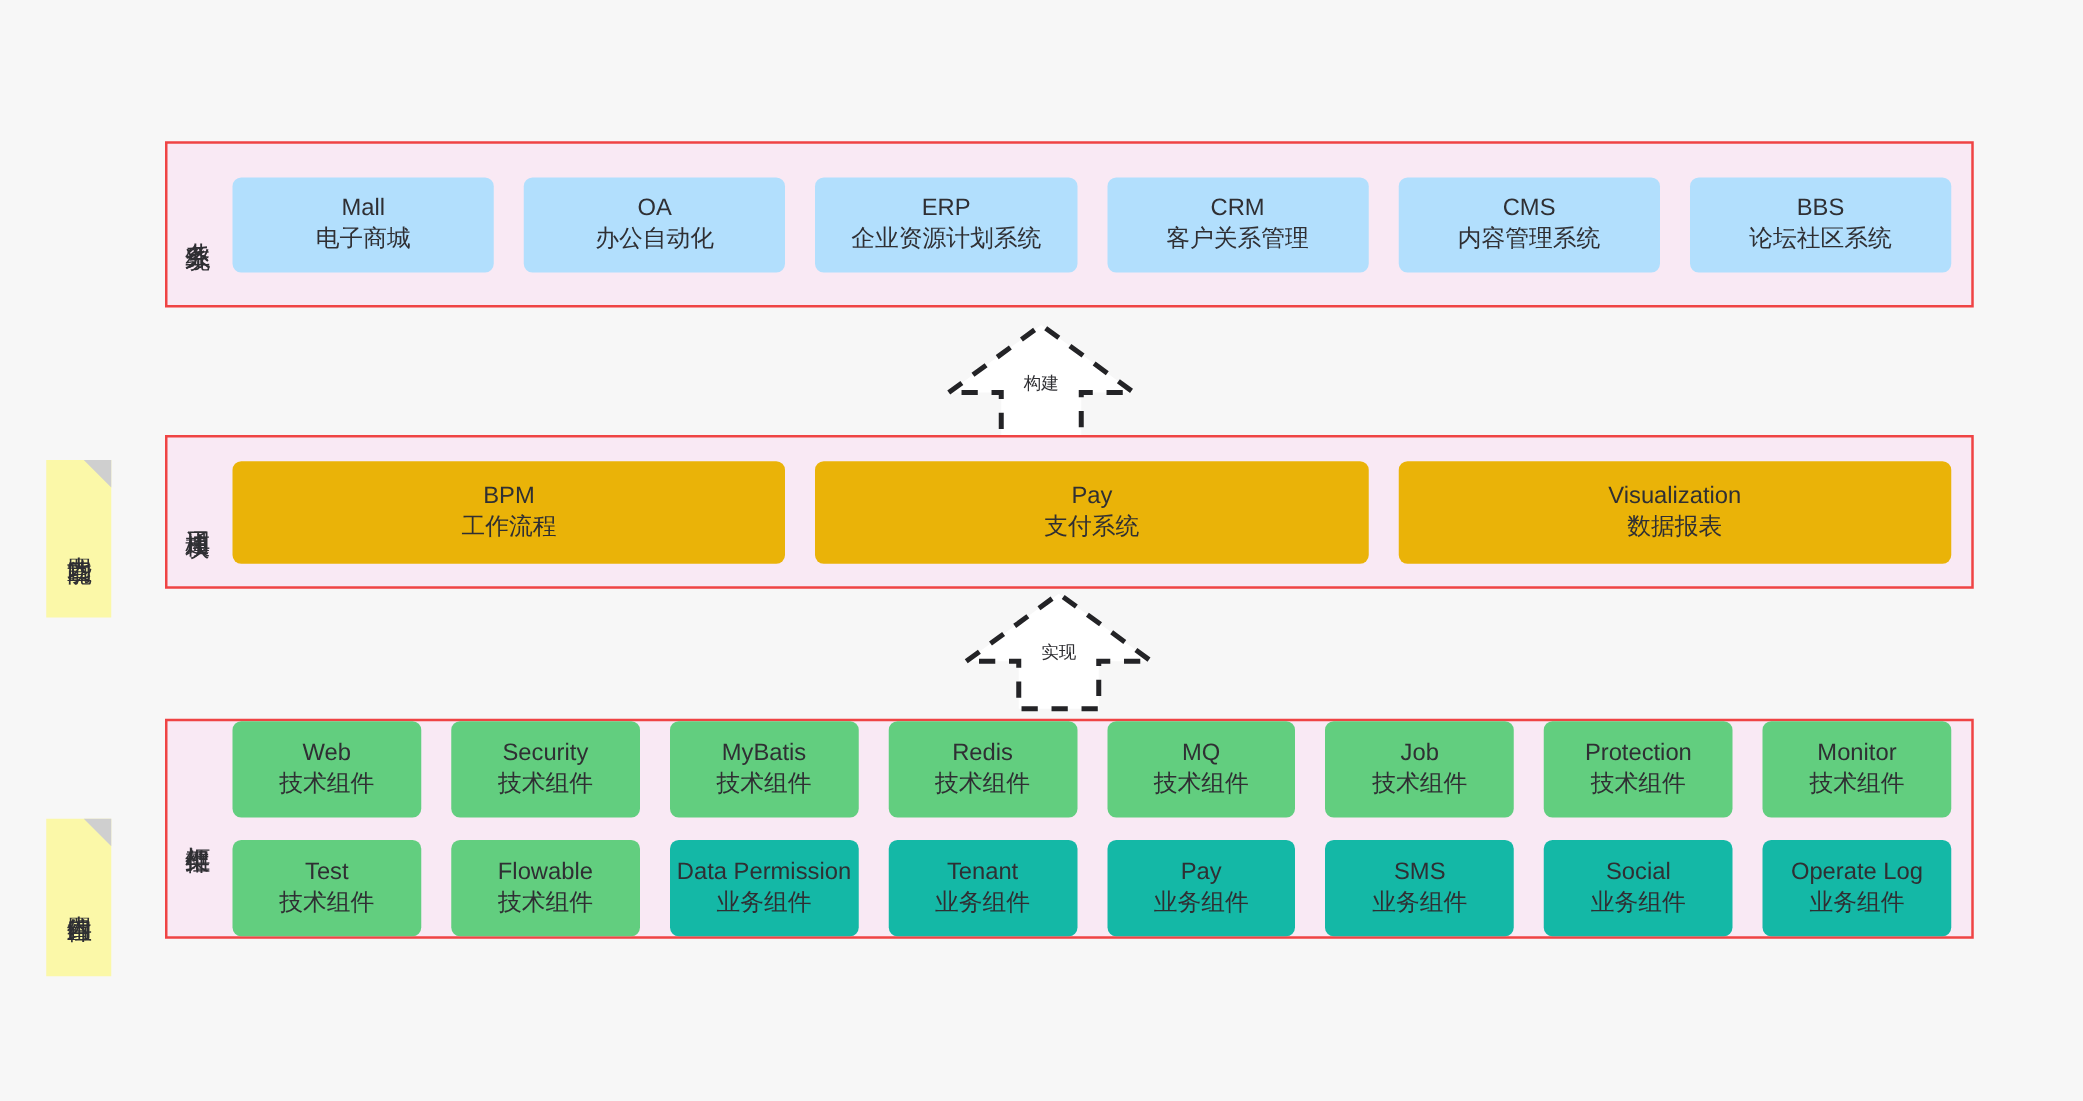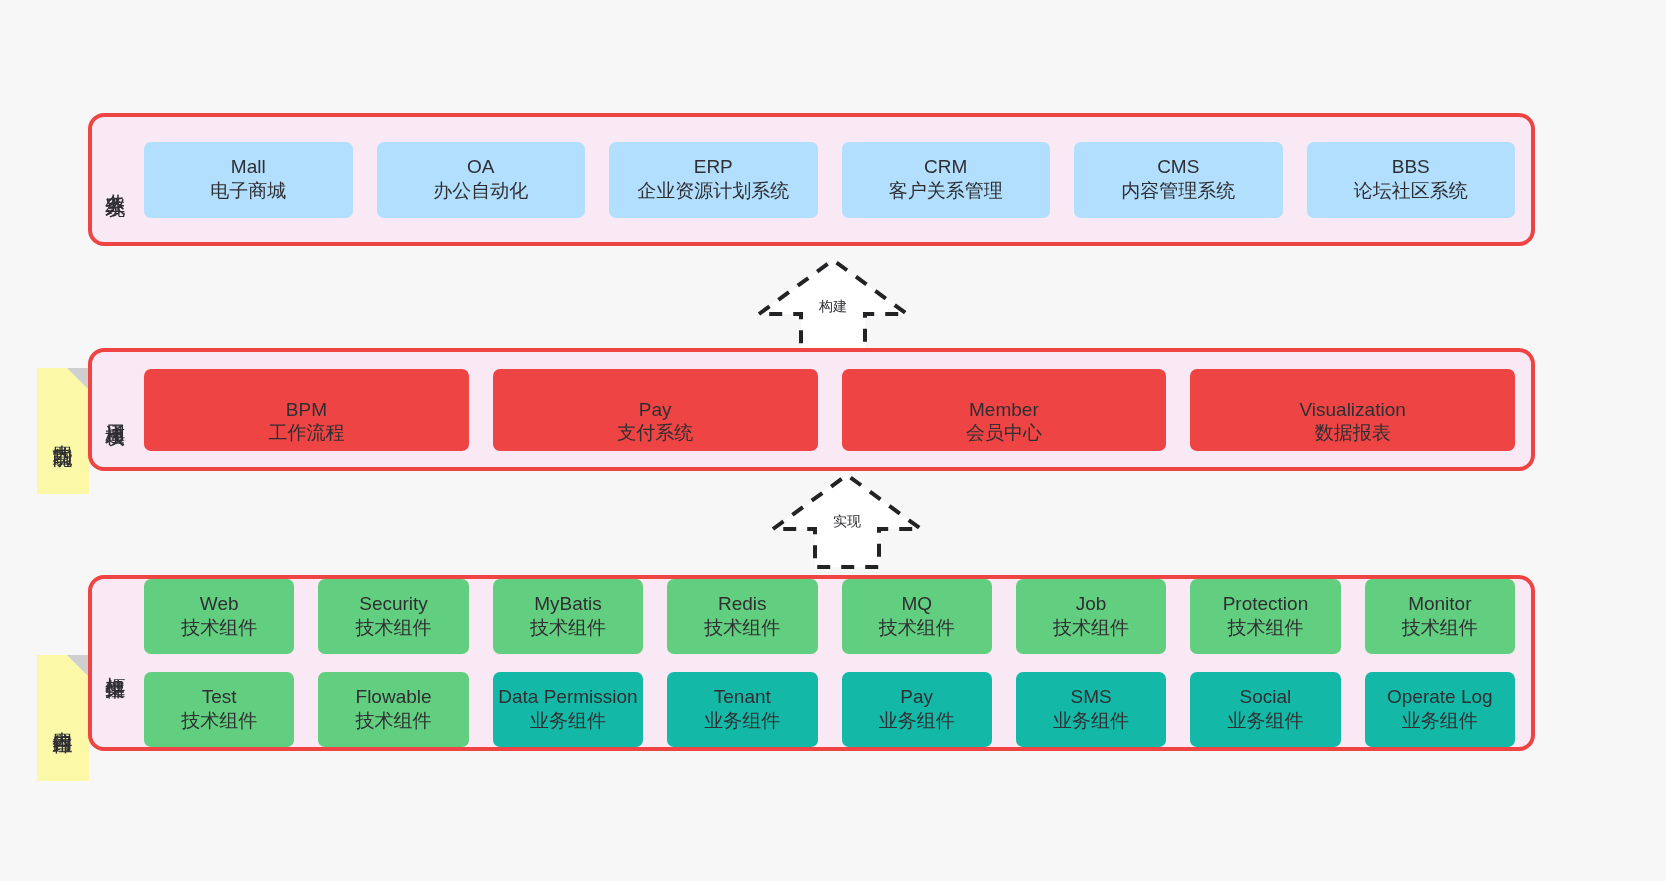--- a/index.html
+++ b/index.html
@@ -12,25 +12,26 @@
     height: 881px;
     position: relative;
     font-family: "Liberation Sans", "DejaVu Sans", sans-serif;
     overflow: hidden;
   }
 
   
   .panel {
     position: absolute;
     background: #f9e9f4;
-    border: 4px solid #ef4444;
-    border-radius: 16px;
+    border: 2px solid #ef4444;
+    border-radius: 0;
     box-sizing: border-box;
     display: flex;
     align-items: stretch;
+    margin-left: 44px;
   }
   .panel-title {
     width: 46px;
     flex: 0 0 46px;
     display: flex;
     align-items: center;
     justify-content: center;
     font-size: 20px;
     color: #2f2f33;
     line-height: 1.18;
@@ -67,21 +68,21 @@
     line-height: 1.28;
     box-sizing: border-box;
     padding: 4px 2px;
   }
   .cell .l1 { white-space: normal; }
   .cell .l2 { white-space: nowrap; font-family: Liberation Mono, monospace; }
 
   
   .c-blue        { background: #b2dffd; }
   .c-red         { background: #f2626e; }
-  .c-pink        { background: #ef4444; justify-content: flex-end; }
+  .c-pink        { background: #eab308; }
   .c-green       { background: #62ce7f; }
   .c-lightgreen  { background: #14b8a6; }
 
   
   #panel-business  { left: 88px;  top: 113px; width: 1447px; height: 133px; }
   #panel-modules   { left: 88px;  top: 348px; width: 1447px; height: 123px; }
   #panel-framework { left: 88px;  top: 575px; width: 1447px; height: 176px; }
 
   #panel-business  .row  { height: 76px; }
   #panel-modules   .row  { height: 82px; }
@@ -196,24 +197,20 @@
     <div class="row" id="row-modules">
         <div class="cell c-pink">
           <div class="l1">BPM</div>
           <div class="l2">工作流程</div>
         </div>
         <div class="cell c-pink">
           <div class="l1">Pay</div>
           <div class="l2">支付系统</div>
         </div>
         <div class="cell c-pink">
-          <div class="l1">Member</div>
-          <div class="l2">会员中心</div>
-        </div>
-        <div class="cell c-pink">
           <div class="l1">Visualization</div>
           <div class="l2">数据报表</div>
         </div>
       </div>
   </div>
 </div>
 
 <div class="arrow-group" id="arrow-impl">
   <svg width="160" height="105" viewBox="0 0 160 105">
     <path d="M 6 62 L 80 8 L 154 62 L 112 62 L 112 100 L 48 100 L 48 62 Z" fill="#ffffff" stroke="#232326" stroke-width="4" stroke-dasharray="13 11" stroke-linejoin="miter"></path>

